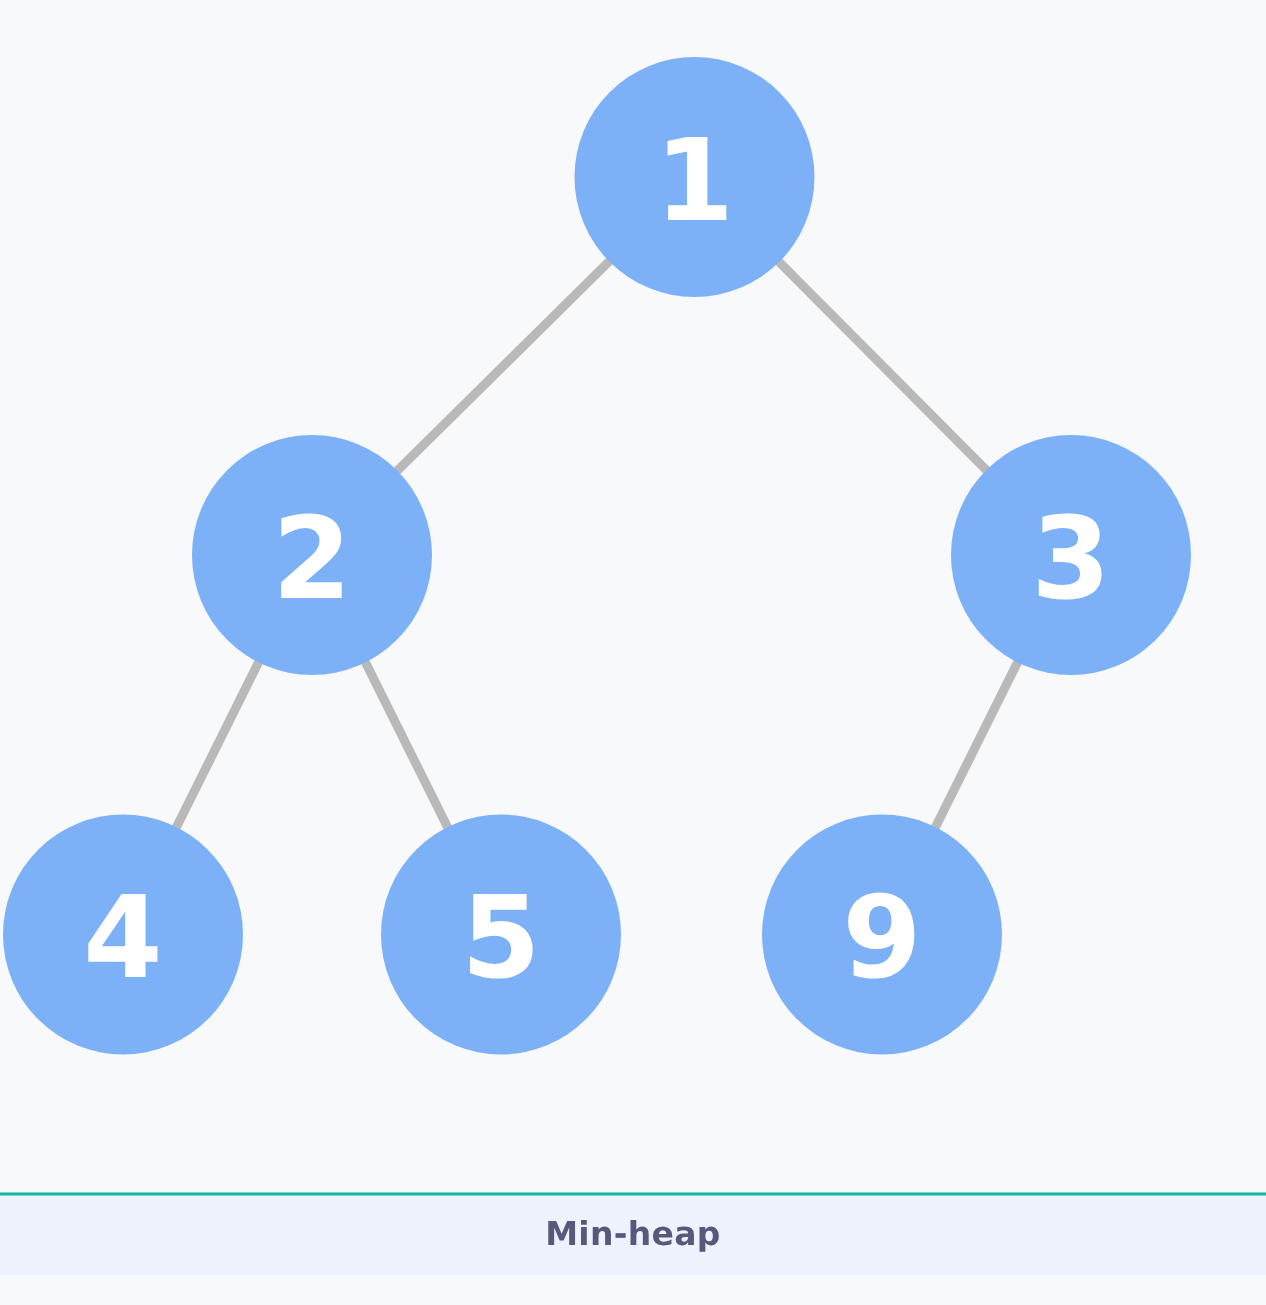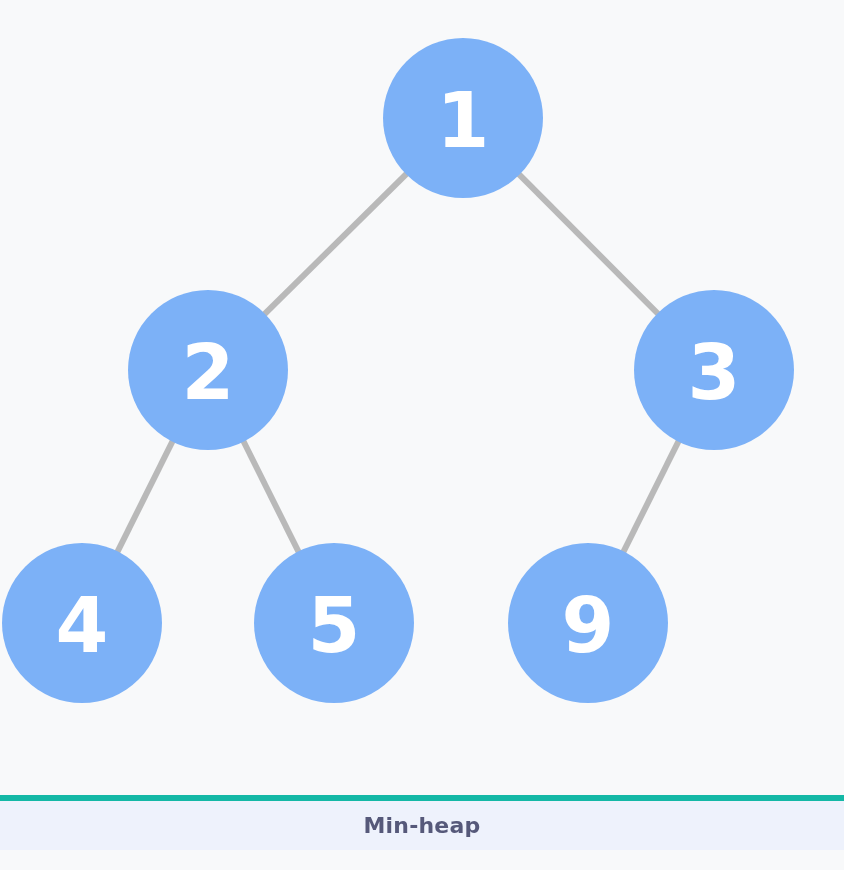--- a/index.html
+++ b/index.html
@@ -62,21 +62,21 @@
   }
 
   
   #caption-bar {
     position: absolute;
     left: 0;
     top: 795px;
     width: 844px;
     height: 55px;
     background: #eef2fc;
-    border-top: 6px solid #14b8a6;
+    border-top: 2px solid #14b8a6;
     box-sizing: border-box;
     display: flex;
     align-items: center;
     justify-content: center;
   }
 
   #caption-text {
     color: #56597a;
     font-family: "DejaVu Sans", sans-serif;
     font-size: 22px;

